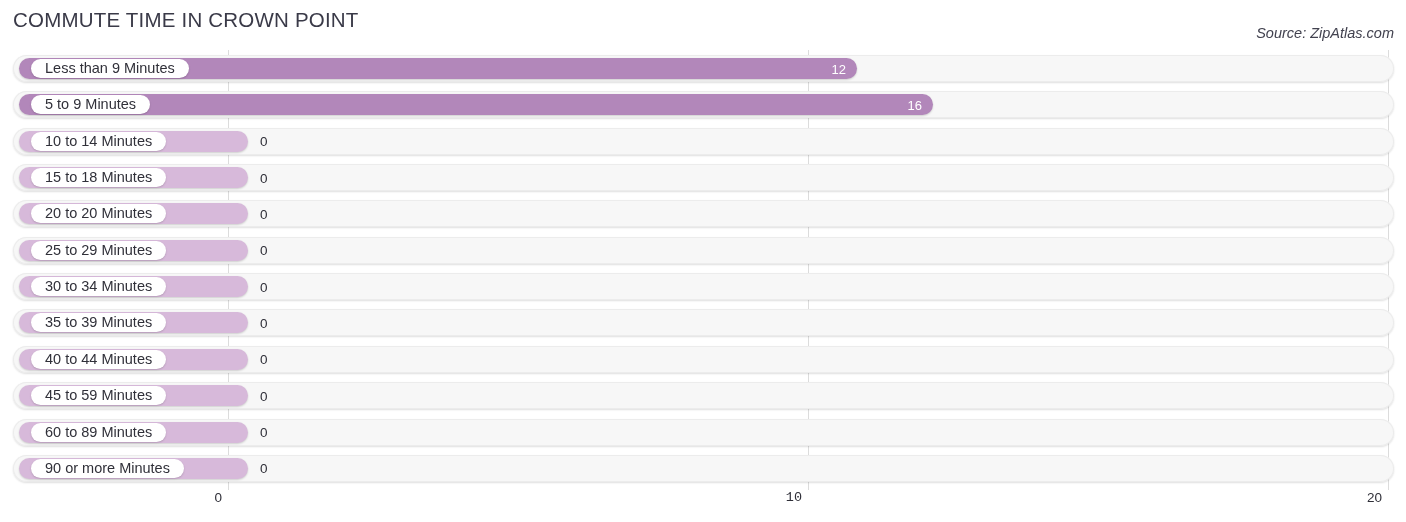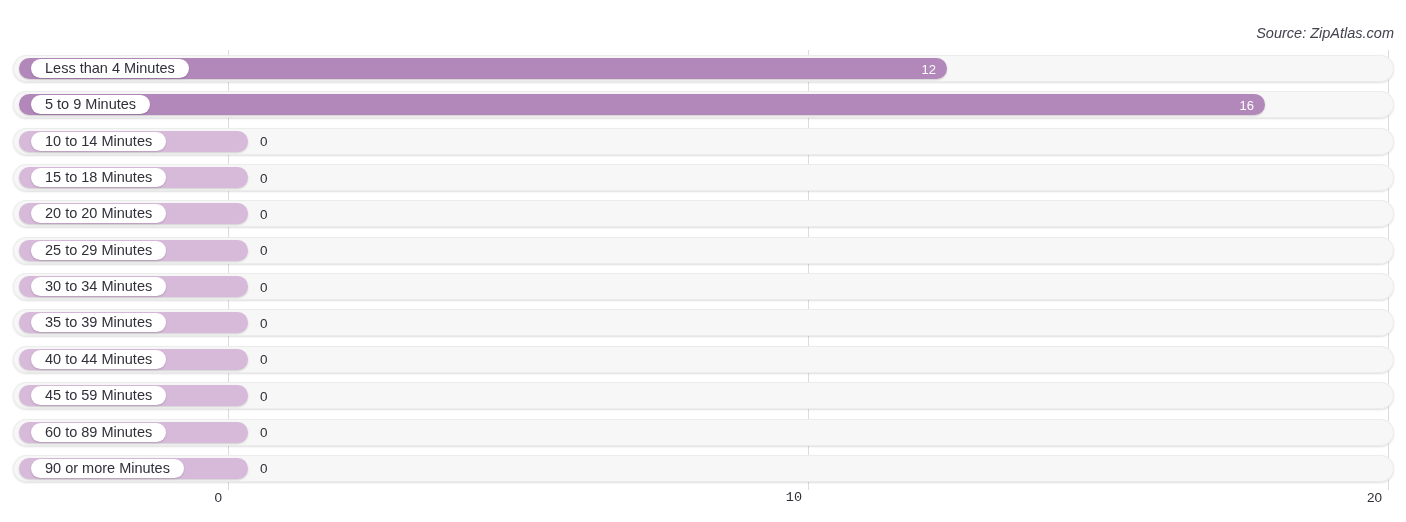--- a/index.html
+++ b/index.html
@@ -137,39 +137,40 @@
     color: #2f2f38;
     transform: translateX(-100%);
     white-space: nowrap;
   }
 </style>
 </head>
 <body>
 
 <div id="chart-root">
 
+  <div id="chart-title">COMMUTE TIME IN CROWN POINT</div>
   <div id="chart-source">Source: ZipAtlas.com</div>
 
   <div id="plot">
     <div id="gridlines">
         <div class="gridline" style="left: 228px;"></div>
         <div class="gridline" style="left: 808px;"></div>
         <div class="gridline" style="left: 1388px;"></div>
       </div>
     <div id="rows">
         <div class="row" style="top: 5px;">
           <div class="track"></div>
-          <div class="bar filled" style="width: 928px;">
+          <div class="bar filled" style="width: 838px;">
             <span class="bar-value-in">12</span>
           </div>
-          <div class="cat-pill">Less than 4 Minutes</div>
+          <div class="cat-pill">Less than 9 Minutes</div>
         </div>
         <div class="row" style="top: 41.35px;">
           <div class="track"></div>
-          <div class="bar filled" style="width: 1246px;">
+          <div class="bar filled" style="width: 914px;">
             <span class="bar-value-in">16</span>
           </div>
           <div class="cat-pill">5 to 9 Minutes</div>
         </div>
         <div class="row" style="top: 77.7px;">
           <div class="track"></div>
           <div class="bar empty" style="width: 229px;"></div>
           <span class="bar-value-out" style="left: 247px;">0</span>
           <div class="cat-pill">10 to 14 Minutes</div>
         </div>

